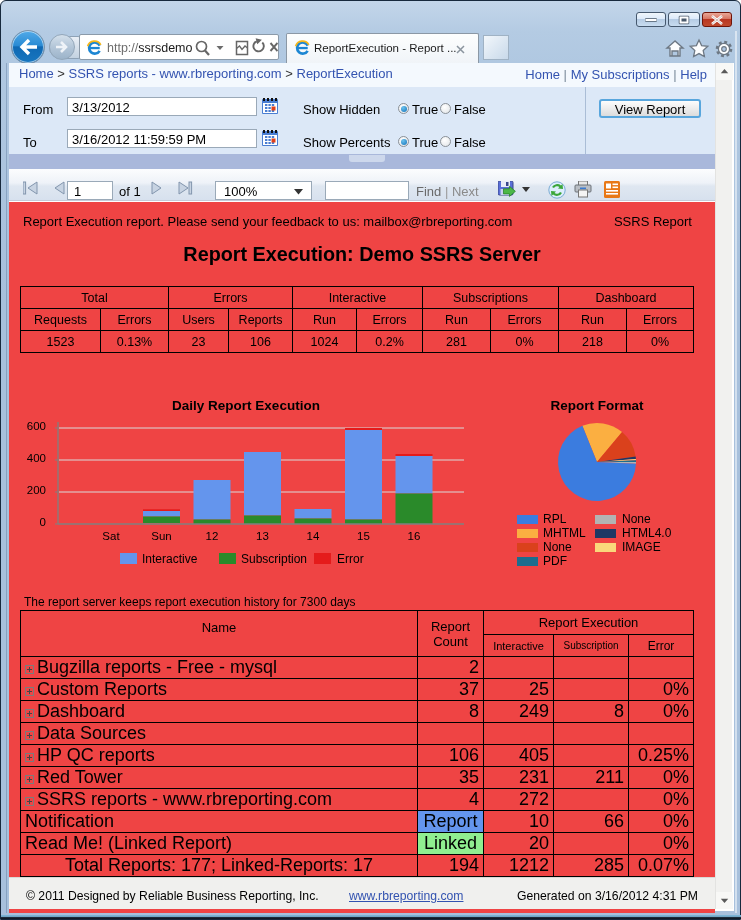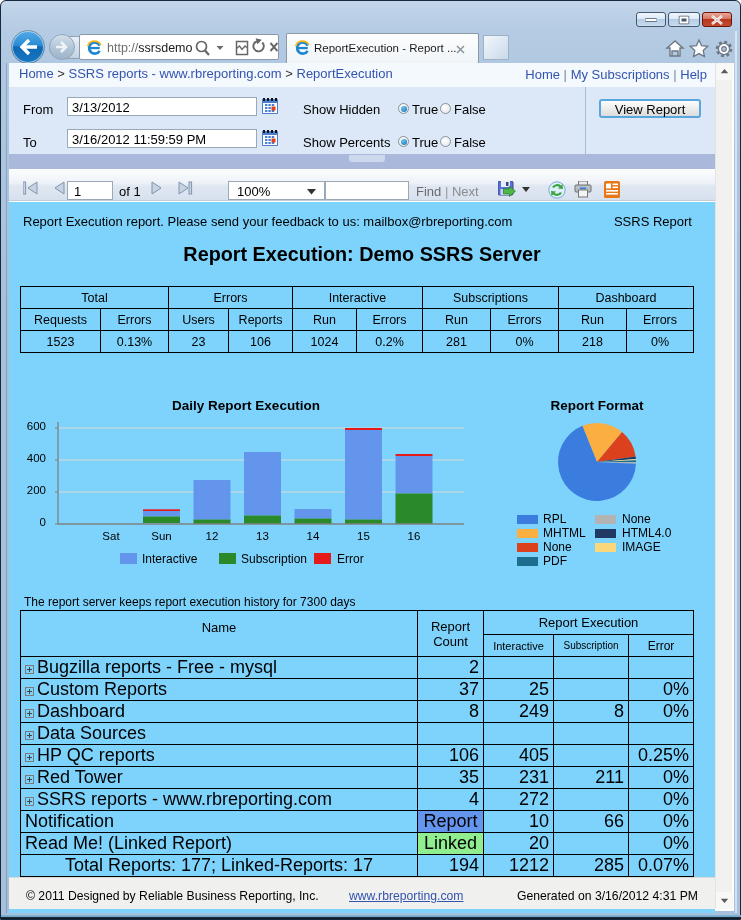--- a/index.html
+++ b/index.html
@@ -61,24 +61,24 @@
 
 #splitter { position:absolute; left:0; top:91px; width:706px; height:15px; background:#a9b8db; }
 #splitter .grip { position:absolute; left:340px; top:1px; width:36px; height:7px; background:#cdd8ec; border-radius:0 0 3px 3px; }
 
 #rtoolbar { position:absolute; left:0; top:106px; width:706px; height:32px;
   background:linear-gradient(#fcfdfe 0%, #eef2f8 45%, #dfe7f1 55%, #d7e1ee 100%); border-bottom:1px solid #c5ccd8; }
 .tb { position:absolute; font-size:13px; color:#000; }
 #pginput { position:absolute; left:58px; top:12px; width:46px; height:19px; background:#fff; border:1px solid #9aa9b8;
   font-size:13px; padding:2px 0 0 6px; }
 #zoomsel { position:absolute; left:206px; top:12px; width:97px; height:19px; background:#fff; border:1px solid #9aa9b8;
-  font-size:13px; padding:2px 0 0 8px;margin-left:13px; }
+  font-size:13px; padding:2px 0 0 8px; }
 #findinput { position:absolute; left:316px; top:12px; width:84px; height:19px; background:#fff; border:1px solid #9aa9b8; }
 
-#report { position:absolute; left:0; top:139px; width:706px; height:711px; background:#7dd3fc; font-size:12px; }
+#report { position:absolute; left:0; top:139px; width:706px; height:711px; background:#ef4444; font-size:12px; }
 #feedback { position:absolute; left:14px; top:12px; font-size:13px; }
 #ssrsreport { position:absolute; right:23px; top:12px; font-size:13px; }
 #rtitle { position:absolute; left:0; top:41px; width:706px; text-align:center; font-size:19.8px; font-weight:bold; }
 table { border-collapse:collapse; }
 
 #sumtab { position:absolute; left:11px; top:84px; }
 #sumtab td { border:1px solid #000; text-align:center; font-size:12.5px; padding:0; height:22px; }
 
 #maintab { position:absolute; left:11px; top:408px; }
 #maintab td { border:1px solid #000; font-size:18px; padding:0 4px; height:19.35px; }

